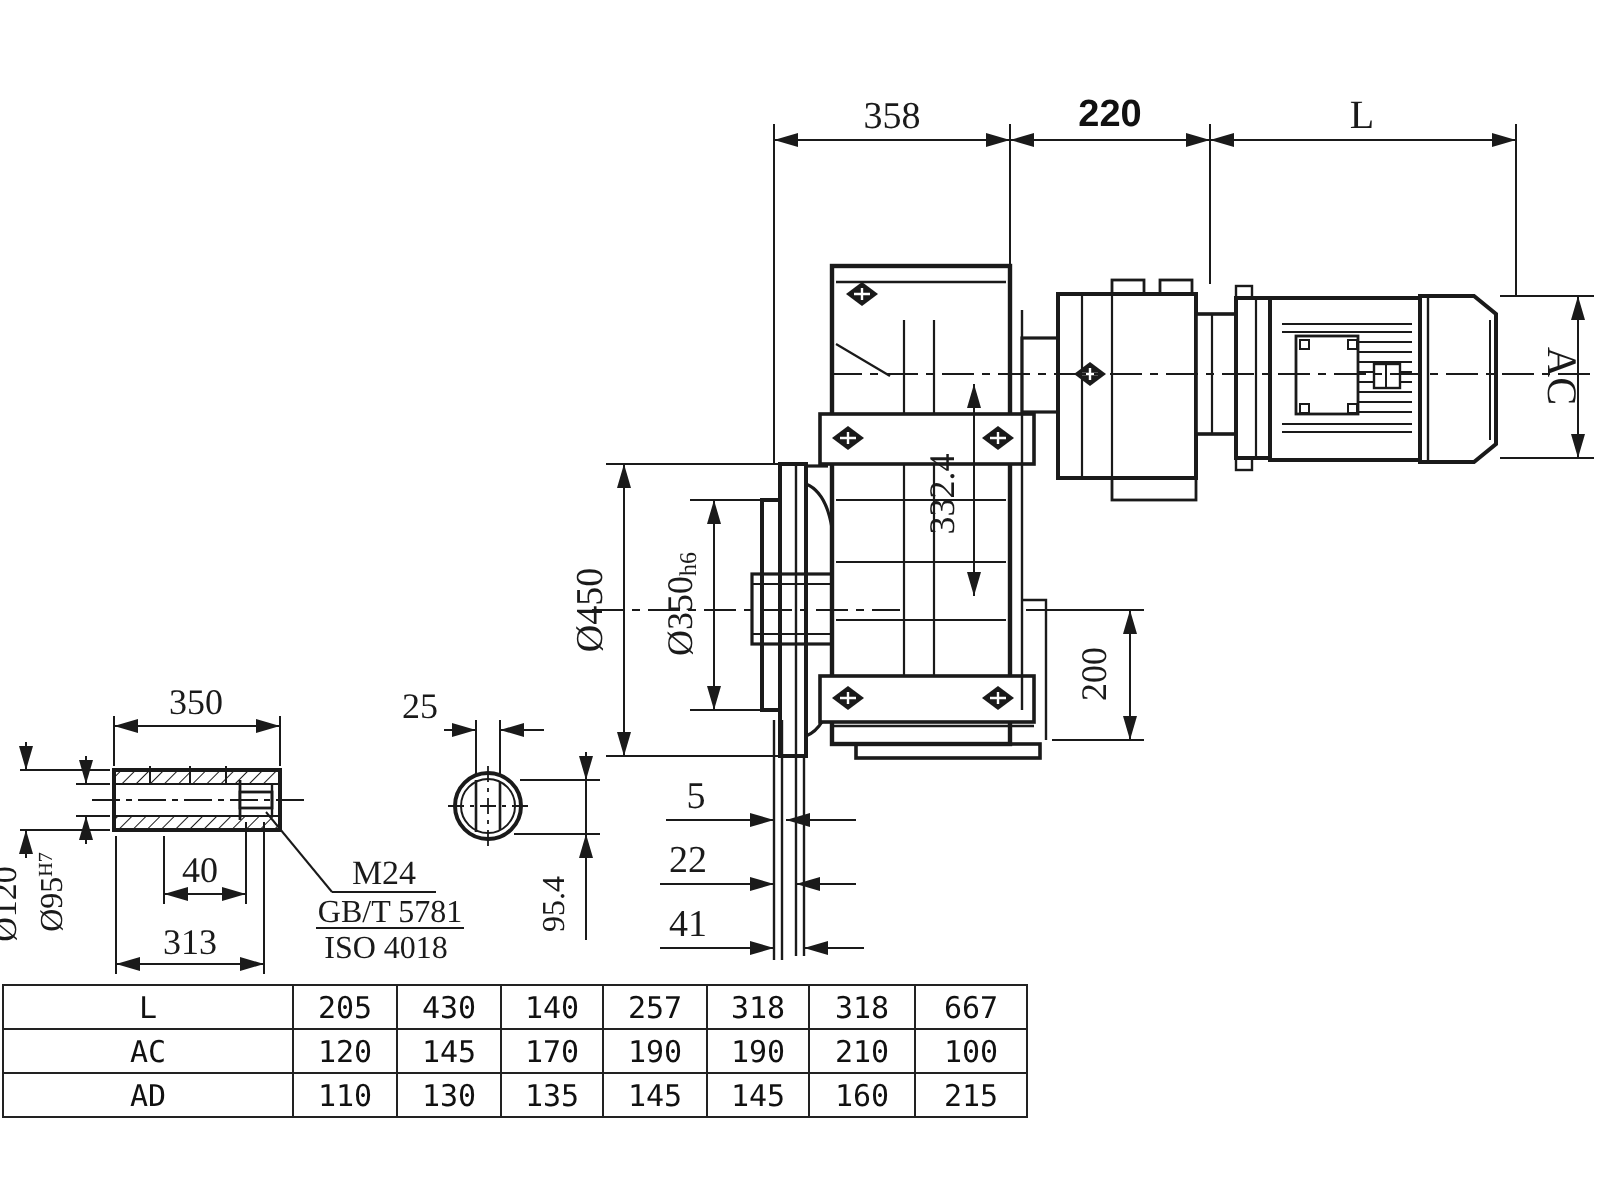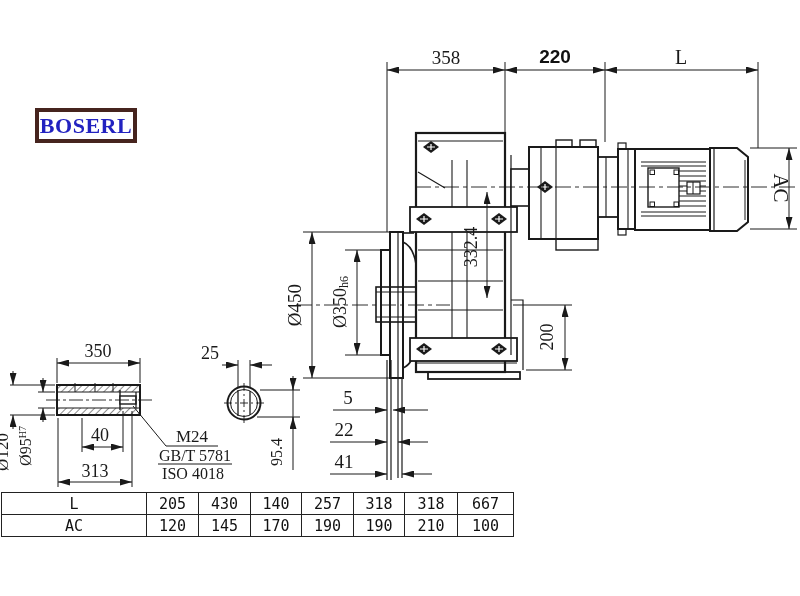--- a/index.html
+++ b/index.html
@@ -18,23 +18,20 @@
         font-size:15px;height:21px;background:#fff;}
   table.dim tr.hdr td{height:36px;}
   table.dim .hcell div{line-height:17px;font-size:15px;}
 </style>
 </head>
 <body>
 
 <div class="page">
 
 
-  <div class="logo">
-    <span>BOSERL</span>
-  </div>
 
   <svg class="drawing" width="800" height="456" viewBox="0 40 800 456" fill="none" stroke="#1a1a1a">
     <defs>
       <marker id="arw" markerWidth="12" markerHeight="7" refX="12" refY="3.5" orient="auto-start-reverse" markerUnits="userSpaceOnUse">
         <path d="M0,0 L12,3.5 L0,7 Z" fill="#1a1a1a" stroke="none"></path>
       </marker>
       <pattern id="hatch" width="5" height="5" patternUnits="userSpaceOnUse" patternTransform="rotate(45)">
         <line x1="0" y1="0" x2="0" y2="5" stroke="#1a1a1a" stroke-width="1"></line>
       </pattern>
       <g id="boltsym">
@@ -285,16 +282,26 @@
     <tr>
       <td>AC</td>
       <td>120</td>
       <td>145</td>
       <td>170</td>
       <td>190</td>
       <td>190</td>
       <td>210</td>
       <td>100</td>
     </tr>
+    <tr>
+      <td>AD</td>
+      <td>110</td>
+      <td>130</td>
+      <td>135</td>
+      <td>145</td>
+      <td>145</td>
+      <td>160</td>
+      <td>215</td>
+    </tr>
   </tbody>
     </table>
 
 </div>
 
 </body></html>

